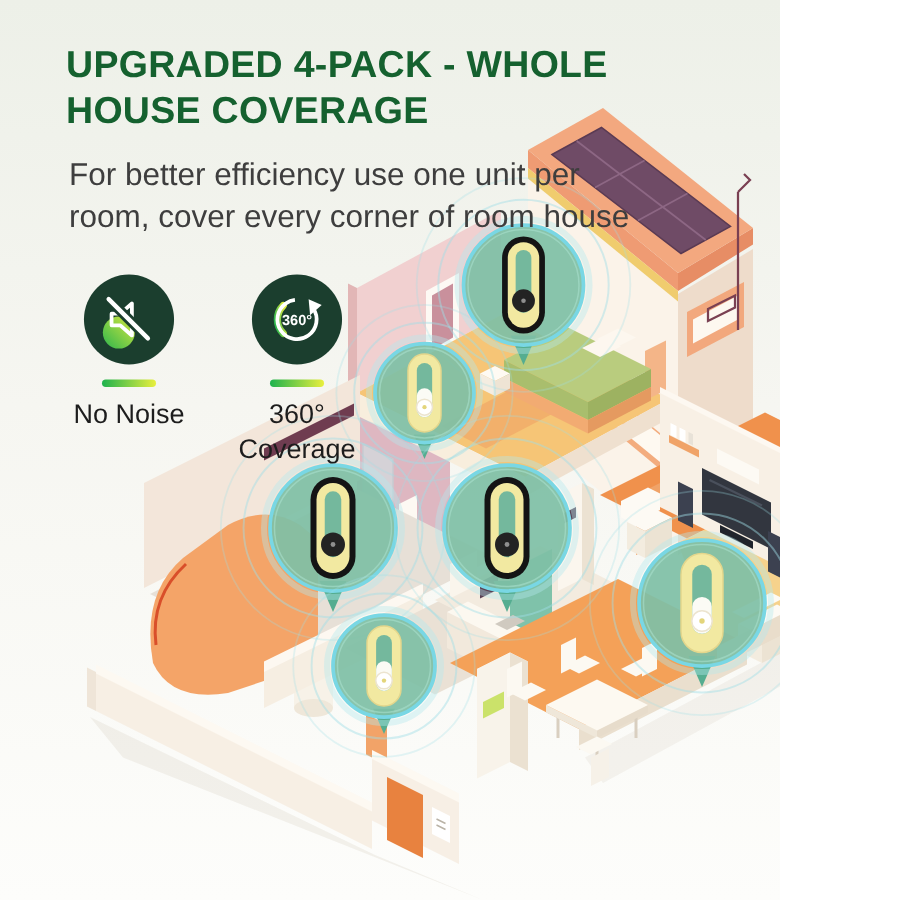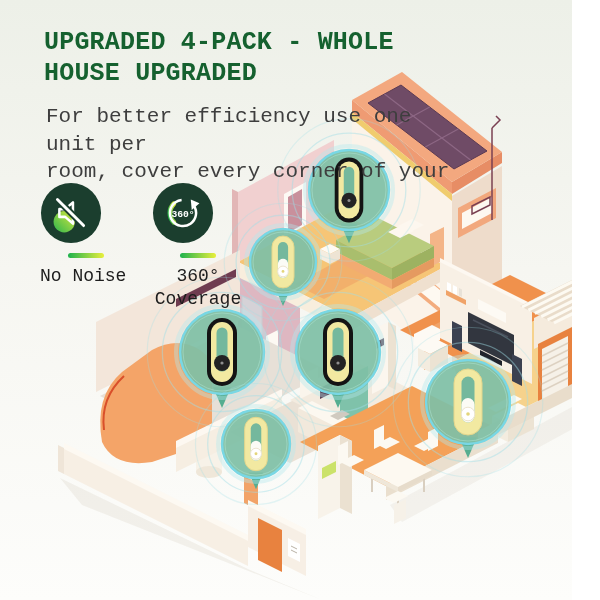--- a/index.html
+++ b/index.html
@@ -1,26 +1,26 @@
 <!DOCTYPE html>
 <html><head>
 <meta charset="utf-8">
 <style>
   html,body{margin:0;padding:0;}
-  .stage{width:572px;height:600px;position:relative;overflow:hidden;
+  .stage{width:520px;height:600px;position:relative;overflow:hidden;
     background:linear-gradient(180deg,#edf0e8 0%,#f6f6f1 45%,#fdfdfb 100%);
-    font-family:Liberation Mono, monospace;}
+    font-family:Liberation Sans, sans-serif;}
   .stage svg.house{position:absolute;inset:0;}
   header{position:absolute;left:44px;top:28px;width:430px;z-index:3;}
   .title{font-size:25px;font-weight:800;color:#15612f;line-height:1.22;letter-spacing:.2px;margin:0;}
   .title span{display:block;}
   .subtitle{margin:14px 0 0 2px;font-size:21px;color:#3e3e3e;line-height:1.32;}
   .subtitle span{display:block;}
   .badges{position:absolute;left:40px;top:182px;z-index:3;display:flex;gap:20px;}
-  .badge{width:92px;display:flex;flex-direction:column;align-items:flex-start;}
+  .badge{width:92px;display:flex;flex-direction:column;align-items:center;}
   .badge svg{display:block;}
   .accent-bar{width:36px;height:5px;border-radius:3px;margin:9px auto 7px;
     background:linear-gradient(90deg,#1eb24e,#e9ef3d);}
   .badge-label{font-size:18px;color:#1d1d1d;line-height:1.25;text-align:center;}
 </style>
 </head>
 <body>
 
 <div class="stage">
 
@@ -310,25 +310,25 @@
           <rect x="461.5" y="398" width="13" height="24.5" rx="6.5" fill="#fbfbf5"></rect>
           <circle cx="468" cy="414" r="6.8" fill="#ffffff" stroke="#ece4cf" stroke-width="1"></circle>
           <circle cx="468" cy="414" r="1.8" fill="#e3d57b"></circle>
         </g>
       </g>
   </svg>
 
   <header>
     <h1 class="title">
       <span>UPGRADED 4-PACK - WHOLE</span>
-      <span>HOUSE UPGRADED</span>
+      <span>HOUSE COVERAGE</span>
     </h1>
     <p class="subtitle">
       <span>For better efficiency use one unit per</span>
-      <span>room, cover every corner of your unit</span>
+      <span>room, cover every corner of room house</span>
     </p>
   </header>
 
   <div class="badges">
     <div class="badge">
       <svg width="62" height="62" viewBox="-32 -32 64 64">
         <defs>
           <linearGradient id="gblob1" x1="0" y1="1" x2="1" y2="0">
             <stop offset="0" stop-color="#2db54d"></stop>
               <stop offset="1" stop-color="#dbe93e"></stop>

